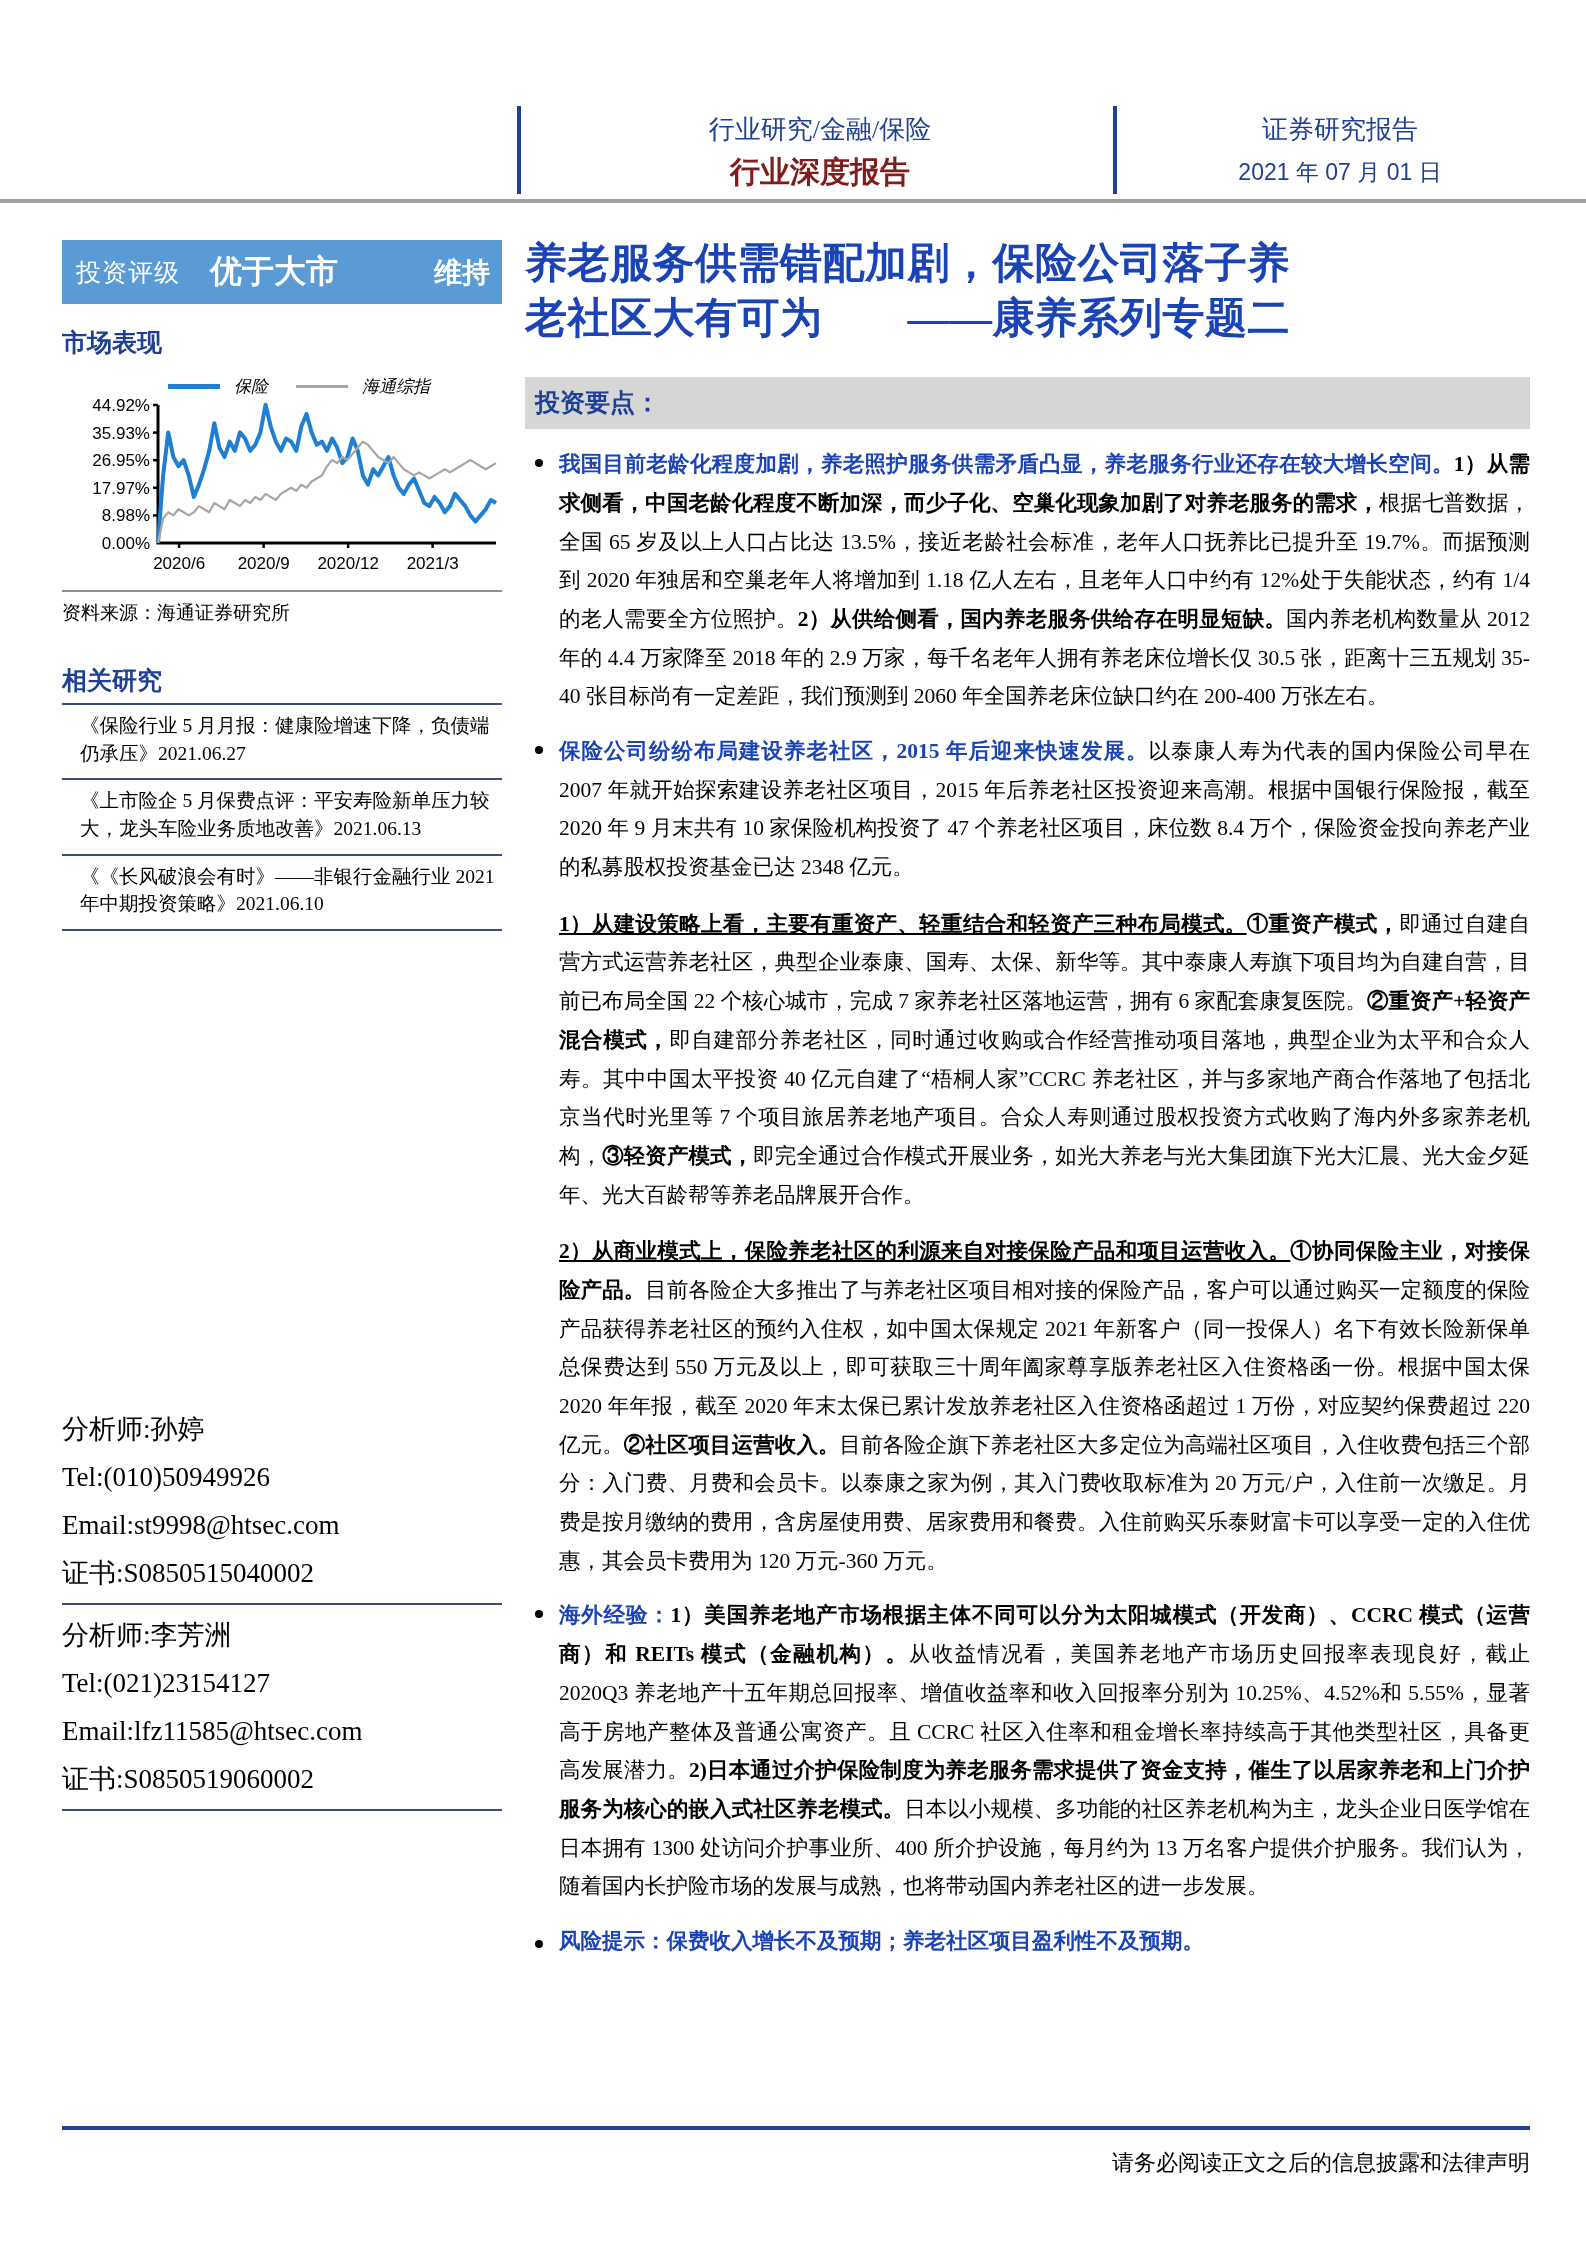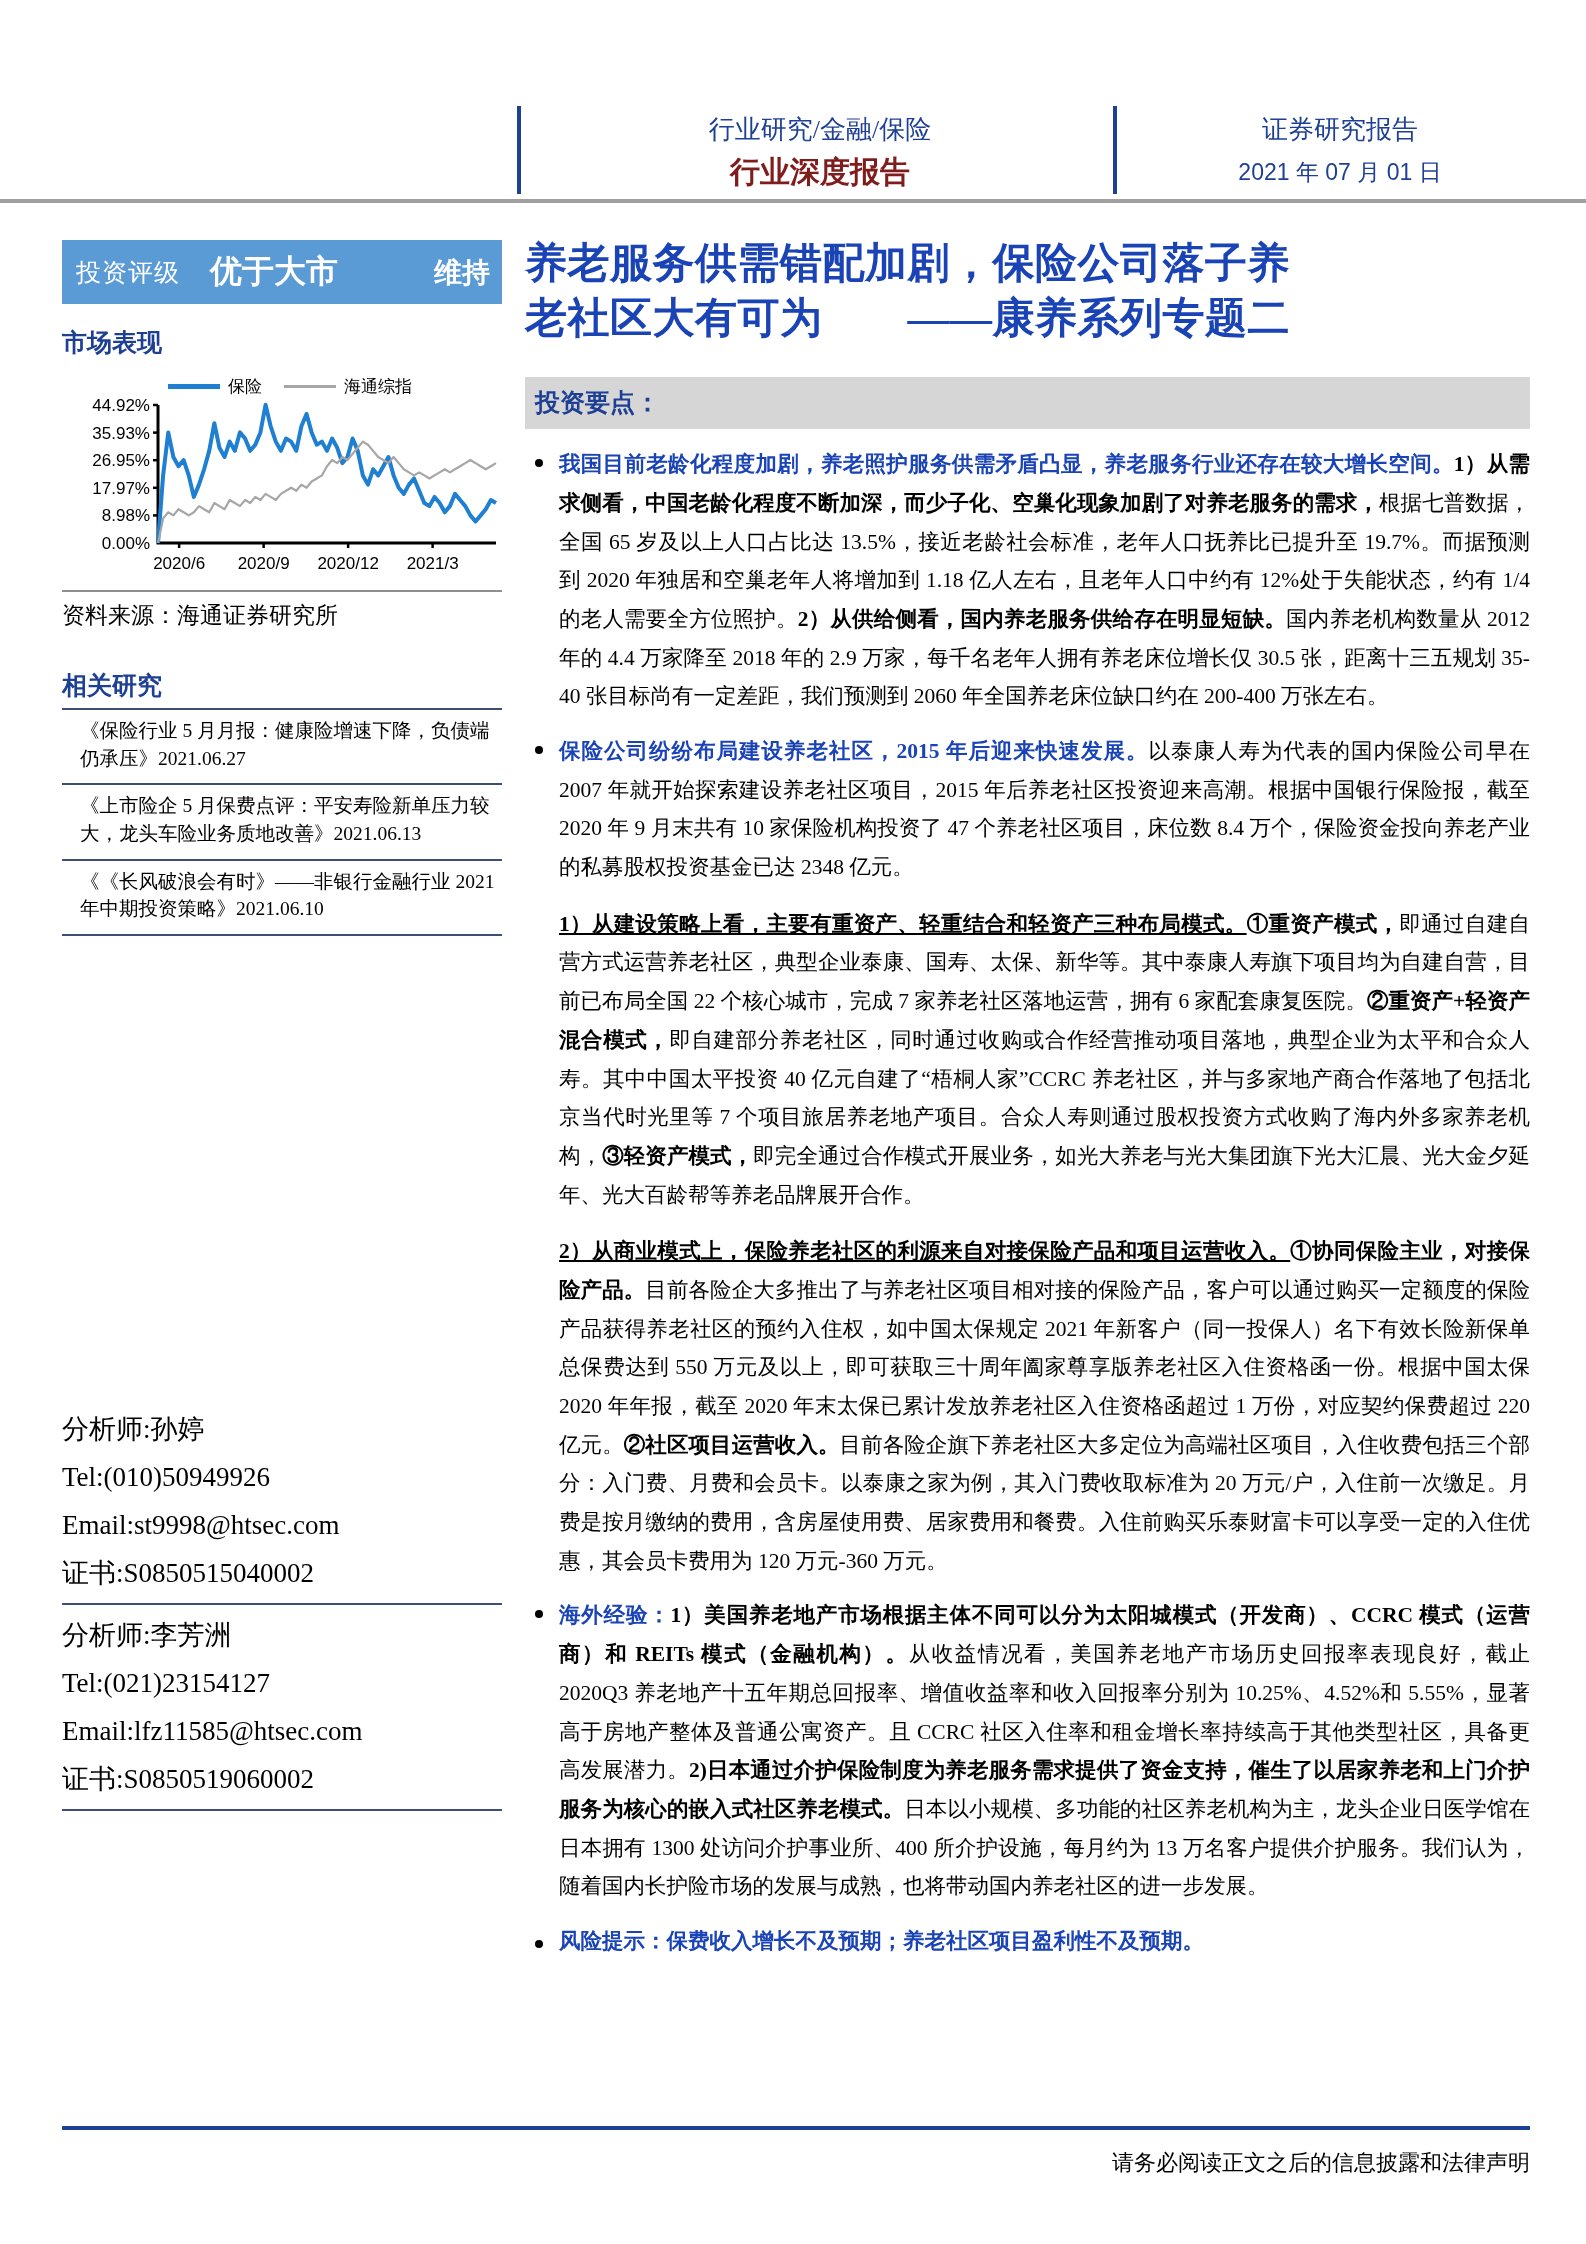--- a/index.html
+++ b/index.html
@@ -127,22 +127,23 @@
     position: relative;
     margin-top: 14px;
     width: 440px;
     height: 215px;
   }
   .chart-legend {
     position: absolute;
     left: 106px; top: 2px;
     display: flex;
     align-items: center;
-    gap: 8px;
+    gap: 14px;
     font-size: 17px;
+    font-style: italic;
   }
   .leg-line {
     display: inline-block;
     width: 52px;
     height: 5px;
   }
   .leg-line.blue { background: #1f7fd0; }
   .leg-line.grey { background: #a6a6a6; height: 3px; }
   .leg-txt { font-size: 17px; color: #000; }
   .chart-svg-wrap {
@@ -151,21 +152,21 @@
     width: 440px;
     height: 188px;
   }
   .src-rule {
     width: 440px;
     height: 2px;
     background: #8f8f8f;
     margin-top: 2px;
   }
   .src-txt {
-    font-size: 23px;
+    font-size: 19px;
     margin-top: 8px;
     color: #000;
   }
 
   .rel-block { margin-top: 38px; }
   .rel-rule {
     width: 440px;
     height: 2px;
     background: #3d4d7a;
     margin: 6px 0 4px 0;

